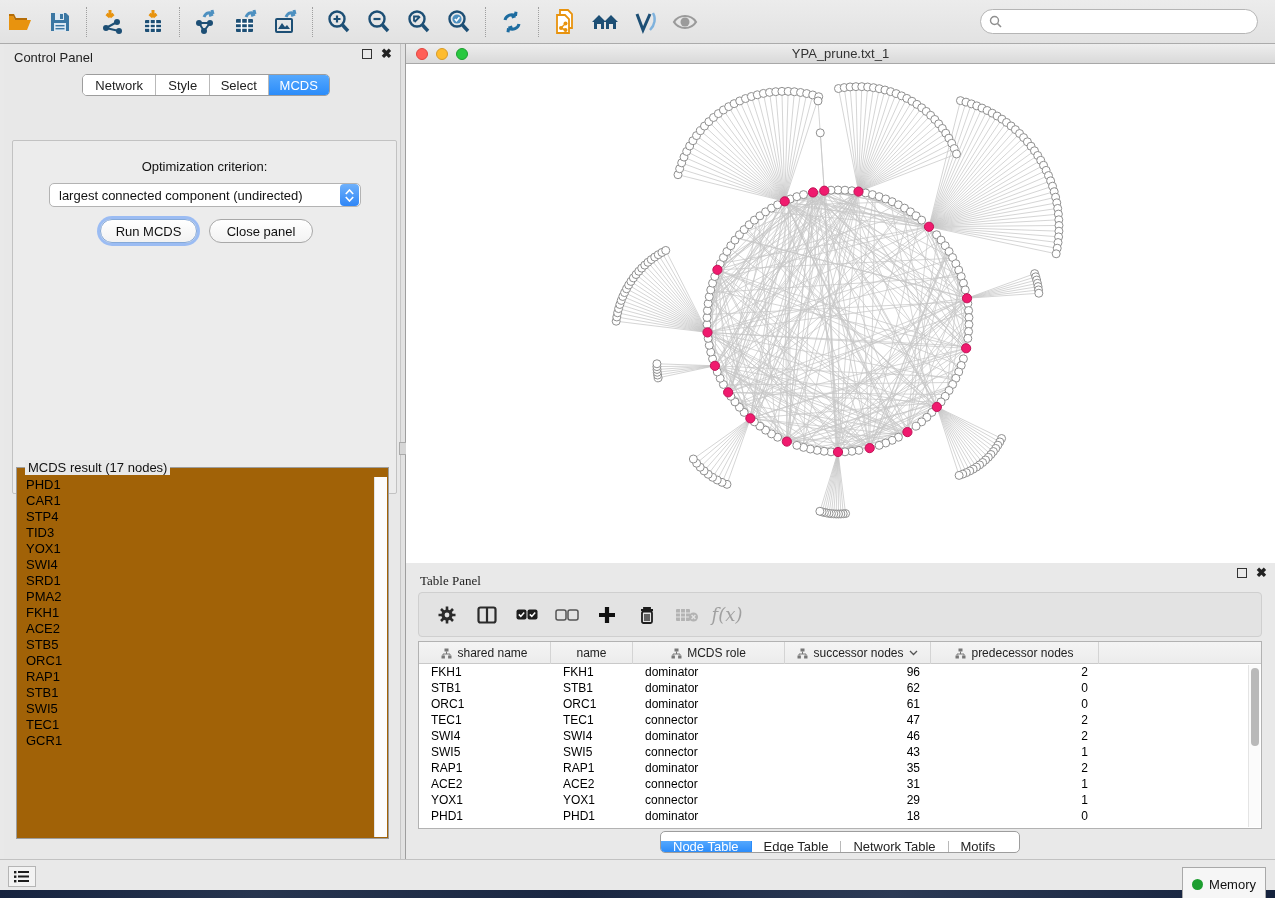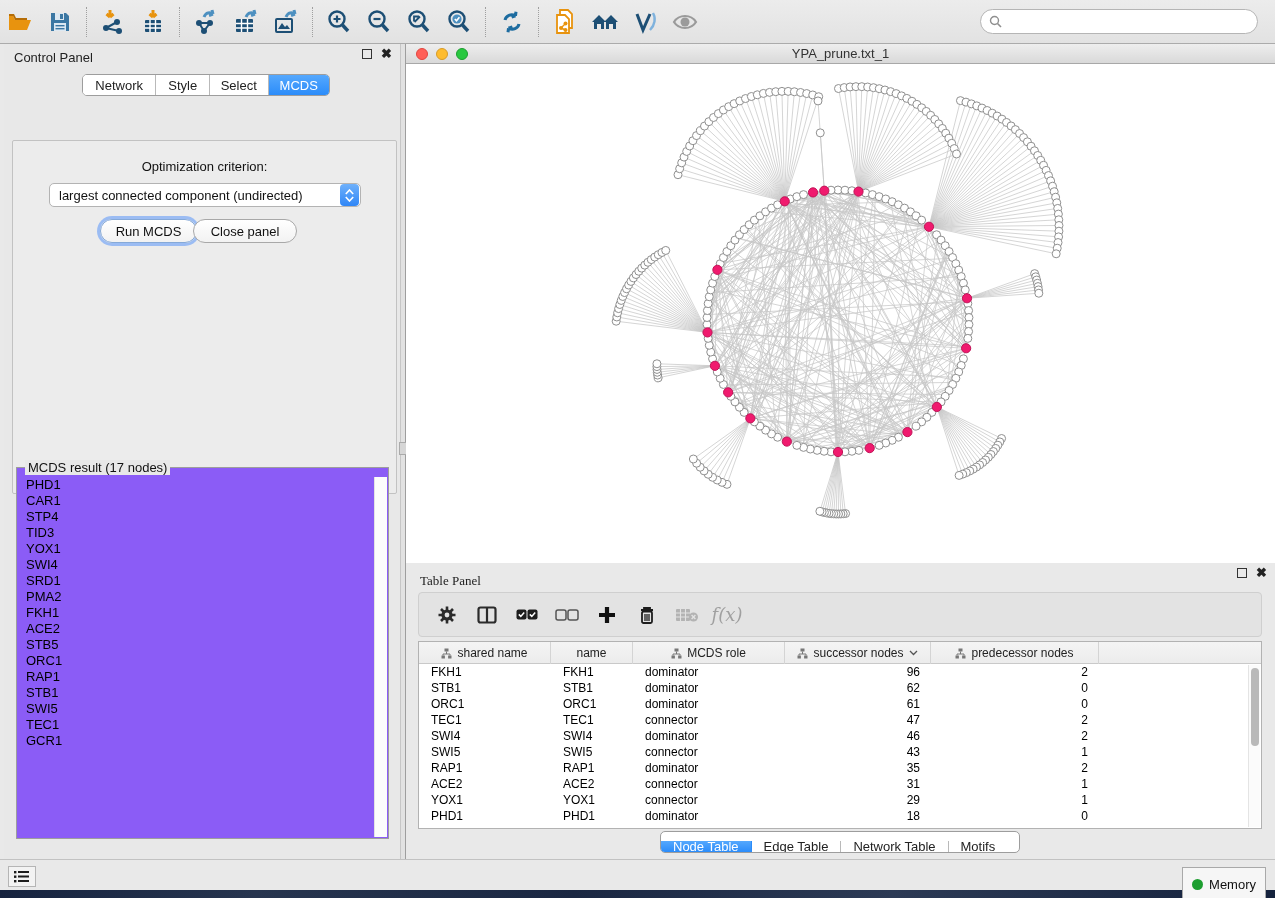--- a/index.html
+++ b/index.html
@@ -47,24 +47,24 @@
     border:1px solid #b3b3b3; border-radius:5px; display:flex; align-items:center; }
   .cp-select .sel-text { flex:1; font-size:13px; color:#111; padding-left:9px; white-space:nowrap; }
   .cp-select .stepper { width:19px; height:22px; border-radius:4px; margin-right:1px;
     background:linear-gradient(180deg,#6fb1fb,#2f86f6); display:flex; flex-direction:column;
     align-items:center; justify-content:center; gap:1px; }
   .stepper svg { display:block; }
   .cp-btn { position:absolute; height:24px; background:linear-gradient(180deg,#ffffff,#f2f2f2);
     border:1px solid #a8a8a8; border-radius:12px; font-size:13px; color:#111;
     font-family:"Liberation Sans",sans-serif; }
   .btn-run { left:87px; top:78px; width:97px; border-color:#85a9d8; box-shadow:0 0 0 3px rgba(90,150,250,.55); }
-  .btn-close { left:180px; top:78px; width:104px; }
+  .btn-close { left:196px; top:78px; width:104px; }
 
   .mcds-box { position:absolute; left:12px; top:423px; width:373px; height:372px;
-    border:1px solid #9d9d9d; background:#8b5cf6;padding-left:42px; }
+    border:1px solid #9d9d9d; background:#a16207;padding-left:42px; }
   .mcds-legend { position:absolute; left:8px; top:-8px; background:#e8e8e8; padding:0 3px;
     font-size:13px; color:#111; }
   .mcds-list { position:absolute; left:1px; top:9px; width:356px; bottom:1px; overflow:hidden; }
   .mcds-item { font-size:13px; color:#000; line-height:16px; padding-left:8px; }
   .mcds-scroll { position:absolute; right:1px; top:9px; width:13px; bottom:1px; background:#fcfcfc;
     border-left:1px solid #e3e3e3; }
 
   
   .net-window { position:absolute; left:406px; top:44px; width:869px; height:519px; }
   .net-titlebar { position:absolute; left:0; top:0; width:100%; height:20px;

